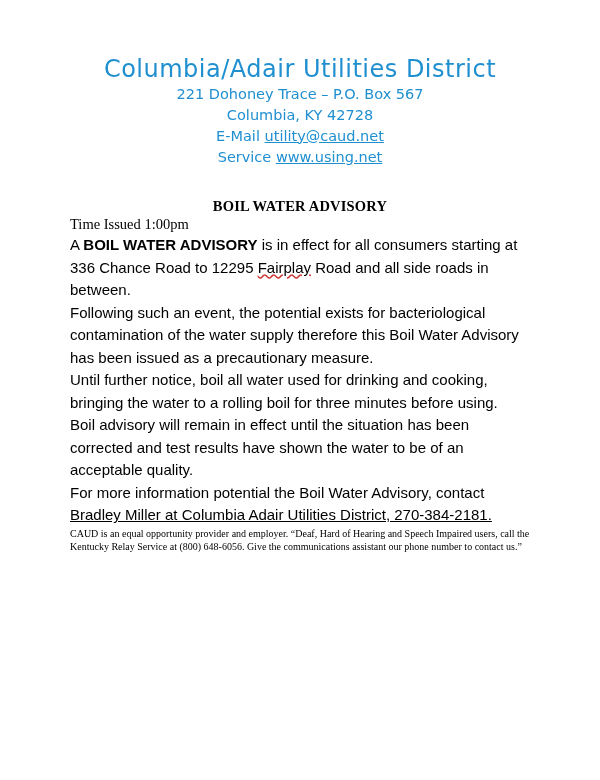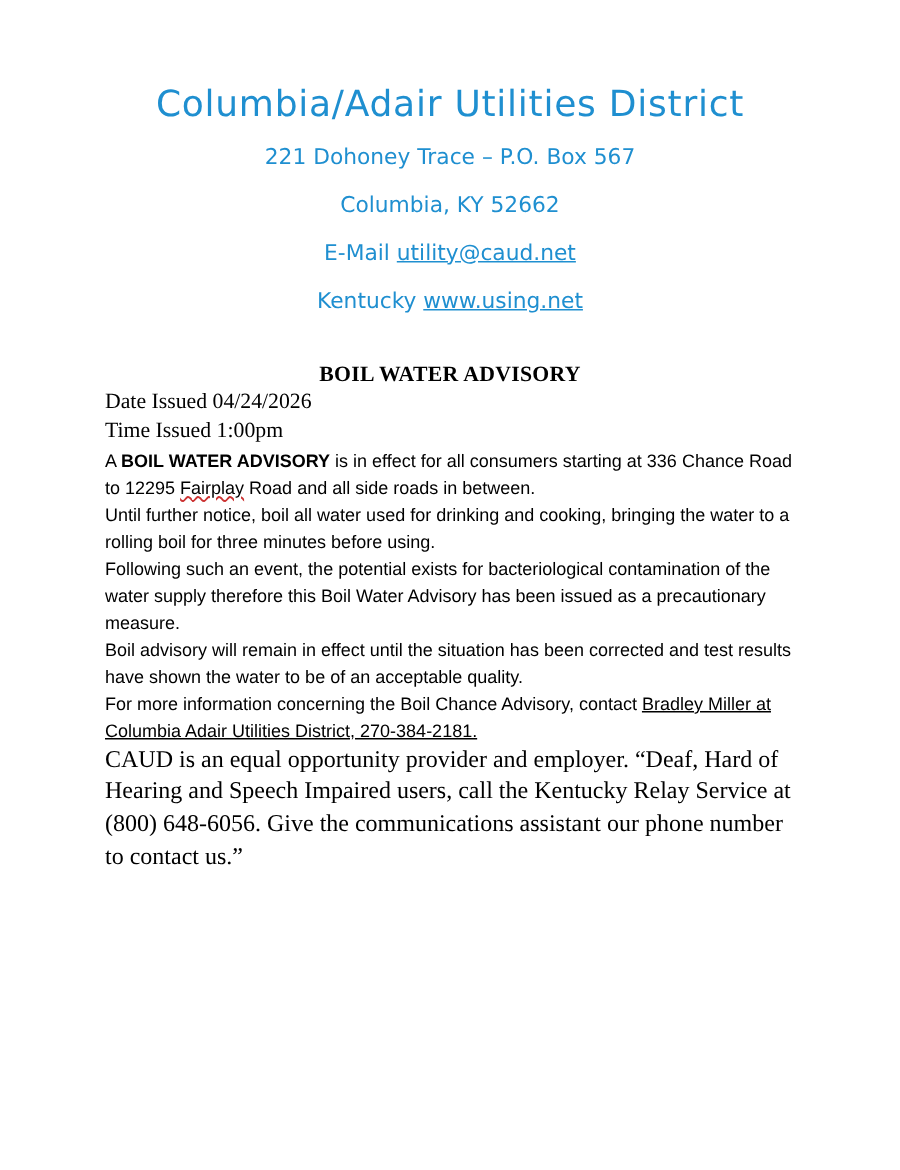--- a/index.html
+++ b/index.html
@@ -31,21 +31,21 @@
   .org-name {
     font-size: 24px;
     letter-spacing: 0.5px;
     line-height: 1.15;
     font-weight: 400;
     font-family: "DejaVu Sans", sans-serif;
   }
   .addr-line {
     font-size: 14.5px;
     line-height: 1.45;
-    margin-top: 11px;
+    margin-top: 0;
     font-family: "DejaVu Sans", sans-serif;
   }
   .addr-line .ul {
     text-decoration: underline;
   }
   .doc-title {
     text-align: center;
     font-family: "Liberation Serif", serif;
     font-weight: bold;
     font-size: 14.5px;
@@ -56,77 +56,76 @@
     padding: 0 70px 0 70px;
   }
   p.serif {
     font-family: "Liberation Serif", serif;
     font-size: 14.5px;
     margin: 0;
     line-height: 1.35;
   }
   p.sans {
     font-family: "Liberation Sans", sans-serif;
-    font-size: 12px;
+    font-size: 15px;
     margin: 0;
     line-height: 1.5;
   }
   .mt-26 { margin-top: 26px; }
   .mt-20 { margin-top: 20px; }
   .mt-22 { margin-top: 22px; }
   .mt-36 { margin-top: 36px; }
   .bold { font-weight: bold; }
   .u { text-decoration: underline; }
   .squig-red {
     text-decoration: underline;
     text-decoration-style: wavy;
     text-decoration-color: #cc3333;
   }
   .footnote {
     font-family: "Liberation Serif", serif;
-    font-size: 16px;
+    font-size: 10px;
     line-height: 1.35;
     margin: 0;
   }
   .date-line { margin-top: 0; }
 </style>
 </head>
 <body>
 
 <div class="page">
 
   <div class="letterhead">
     <div class="org-name">Columbia/Adair Utilities District</div>
     <div class="addr-line">
       <span>221 Dohoney Trace – P.O. Box 567</span>
     </div>
-    <div class="addr-line">Columbia, KY  52662</div>
+    <div class="addr-line">Columbia, KY  42728</div>
     <div class="addr-line">
       <span>E-Mail </span><span class="ul">utility@caud.net</span>
     </div>
     <div class="addr-line">
-      <span>Kentucky </span><span class="ul">www.using.net</span>
+      <span>Service </span><span class="ul">www.using.net</span>
     </div>
   </div>
 
   <div class="doc-title">BOIL WATER ADVISORY</div>
 
   <div class="body-wrap">
 
-    <p class="serif mt-26 date-line">Date Issued 04/24/2026</p>
 
     <p class="serif mt-20">Time Issued 1:00pm</p>
 
     <p class="sans mt-22"><span> A </span><span class="bold">BOIL WATER ADVISORY</span><span> is in effect for all consumers starting at 336 Chance Road to 12295 </span><span class="squig-red">Fairplay</span><span> Road and all side roads in between.</span></p>
 
 
+    <p class="sans mt-36">Following such an event, the potential exists for bacteriological contamination of the water supply therefore this Boil Water Advisory has been issued as a precautionary measure.</p>
+
     <p class="sans mt-36">Until further notice, boil all water used for drinking and cooking, bringing the water to a rolling boil for three minutes before using.</p>
-
-    <p class="sans mt-36">Following such an event, the potential exists for bacteriological contamination of the water supply therefore this Boil Water Advisory has been issued as a precautionary measure.</p>
 
     <p class="sans mt-36">Boil advisory will remain in effect until the situation has been corrected and test results have shown the water to be of an acceptable quality.</p>
 
-    <p class="sans mt-36"><span>For more information concerning the Boil Chance Advisory, contact </span><span class="u">Bradley Miller at Columbia Adair Utilities District, 270-384-2181.</span></p>
+    <p class="sans mt-36"><span>For more information potential the Boil Water Advisory, contact </span><span class="u">Bradley Miller at Columbia Adair Utilities District, 270-384-2181.</span></p>
 
     <p class="footnote mt-26">CAUD is an equal opportunity provider and employer.  “Deaf, Hard of Hearing and Speech Impaired users, call the Kentucky Relay Service at (800) 648-6056.  Give the communications assistant our phone number to contact us.”</p>
 
   </div>
 </div>
 
 </body></html>

